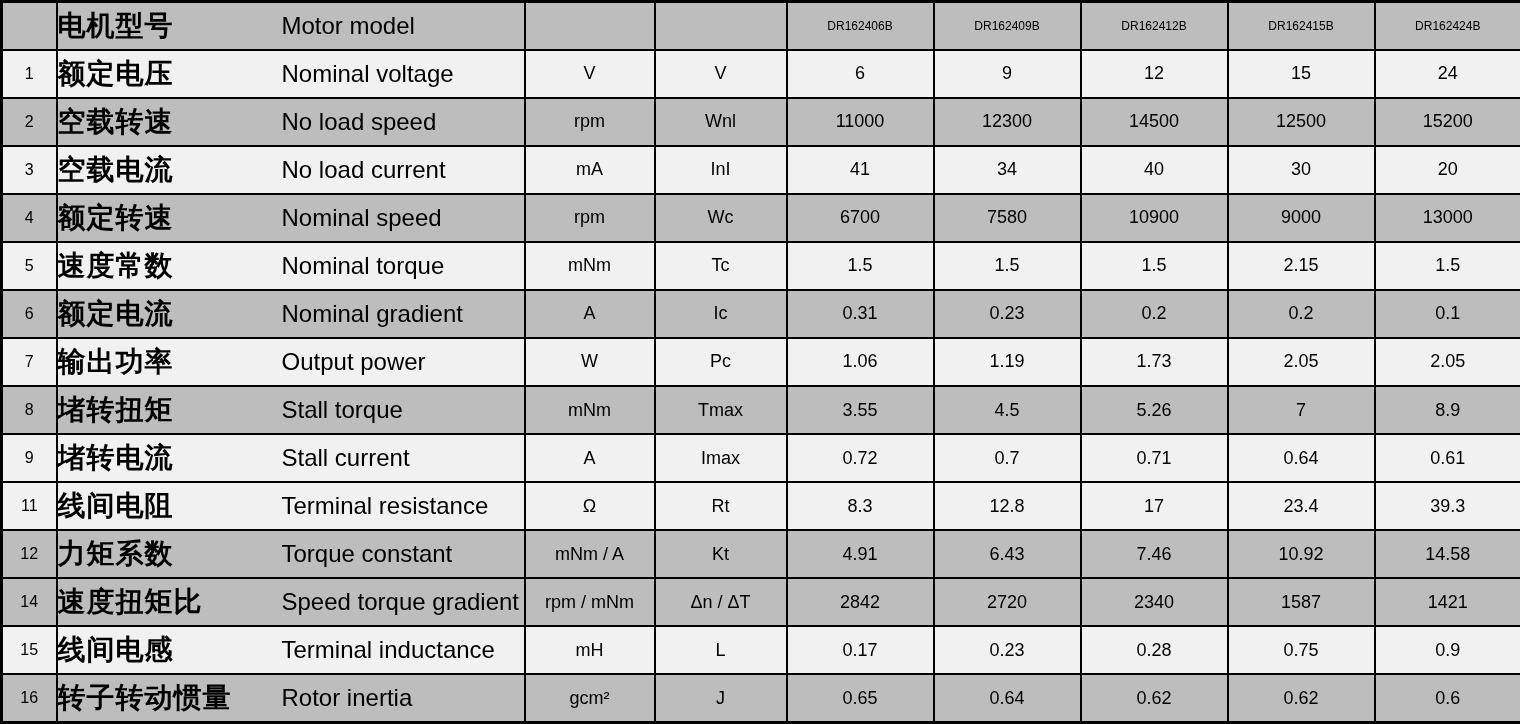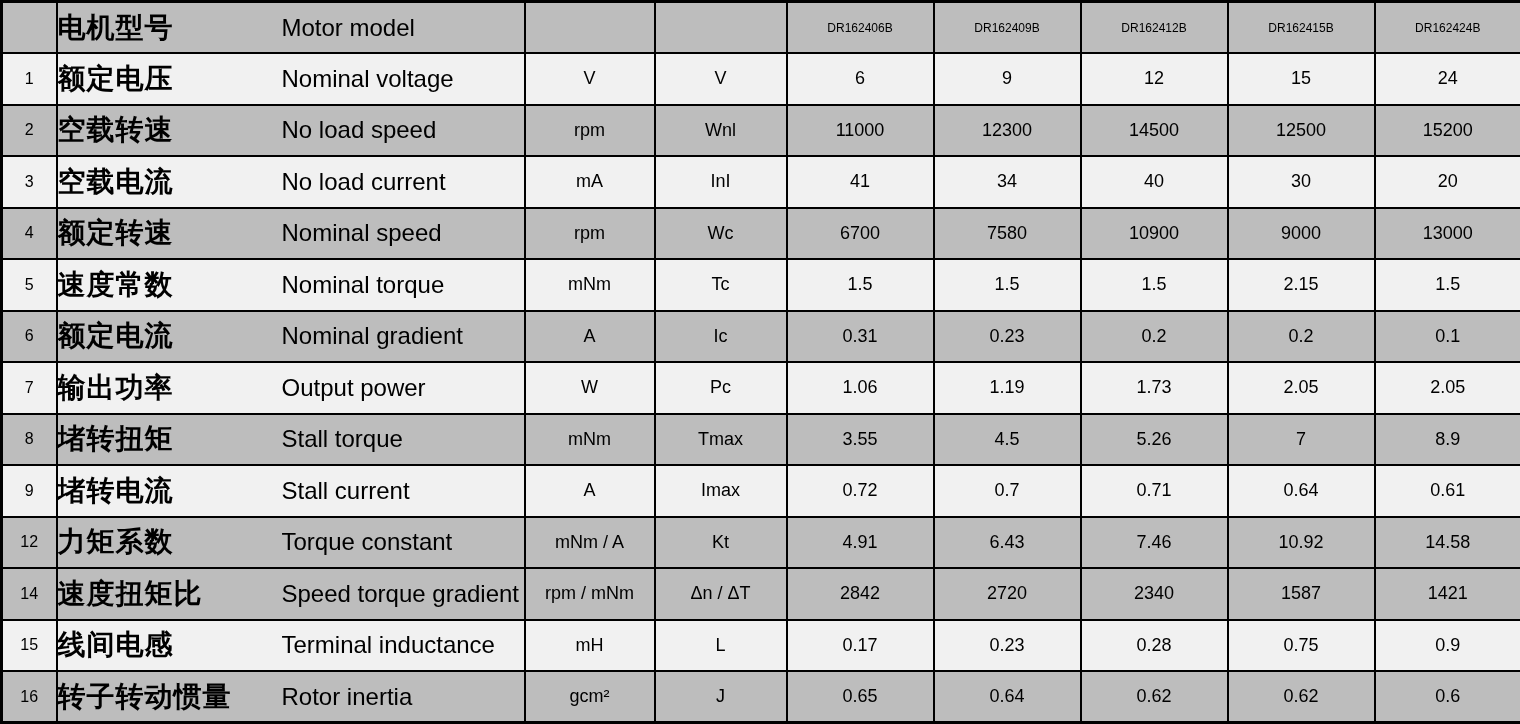--- a/index.html
+++ b/index.html
@@ -207,20 +207,33 @@
       <span class="cn">堵转电流</span><span class="en">Stall current</span>
     </td>
     <td class="unit">A</td>
     <td class="sym">Imax</td>
     <td class="val">0.72</td>
     <td class="val">0.7</td>
     <td class="val">0.71</td>
     <td class="val">0.64</td>
     <td class="val">0.61</td>
   </tr>
+        <tr class="light">
+    <td class="num">11</td>
+    <td class="name">
+      <span class="cn">线间电阻</span><span class="en">Terminal resistance</span>
+    </td>
+    <td class="unit">Ω</td>
+    <td class="sym">Rt</td>
+    <td class="val">8.3</td>
+    <td class="val">12.8</td>
+    <td class="val">17</td>
+    <td class="val">23.4</td>
+    <td class="val">39.3</td>
+  </tr>
         <tr class="dark">
     <td class="num">12</td>
     <td class="name">
       <span class="cn">力矩系数</span><span class="en">Torque constant</span>
     </td>
     <td class="unit">mNm / A</td>
     <td class="sym">Kt</td>
     <td class="val">4.91</td>
     <td class="val">6.43</td>
     <td class="val">7.46</td>

